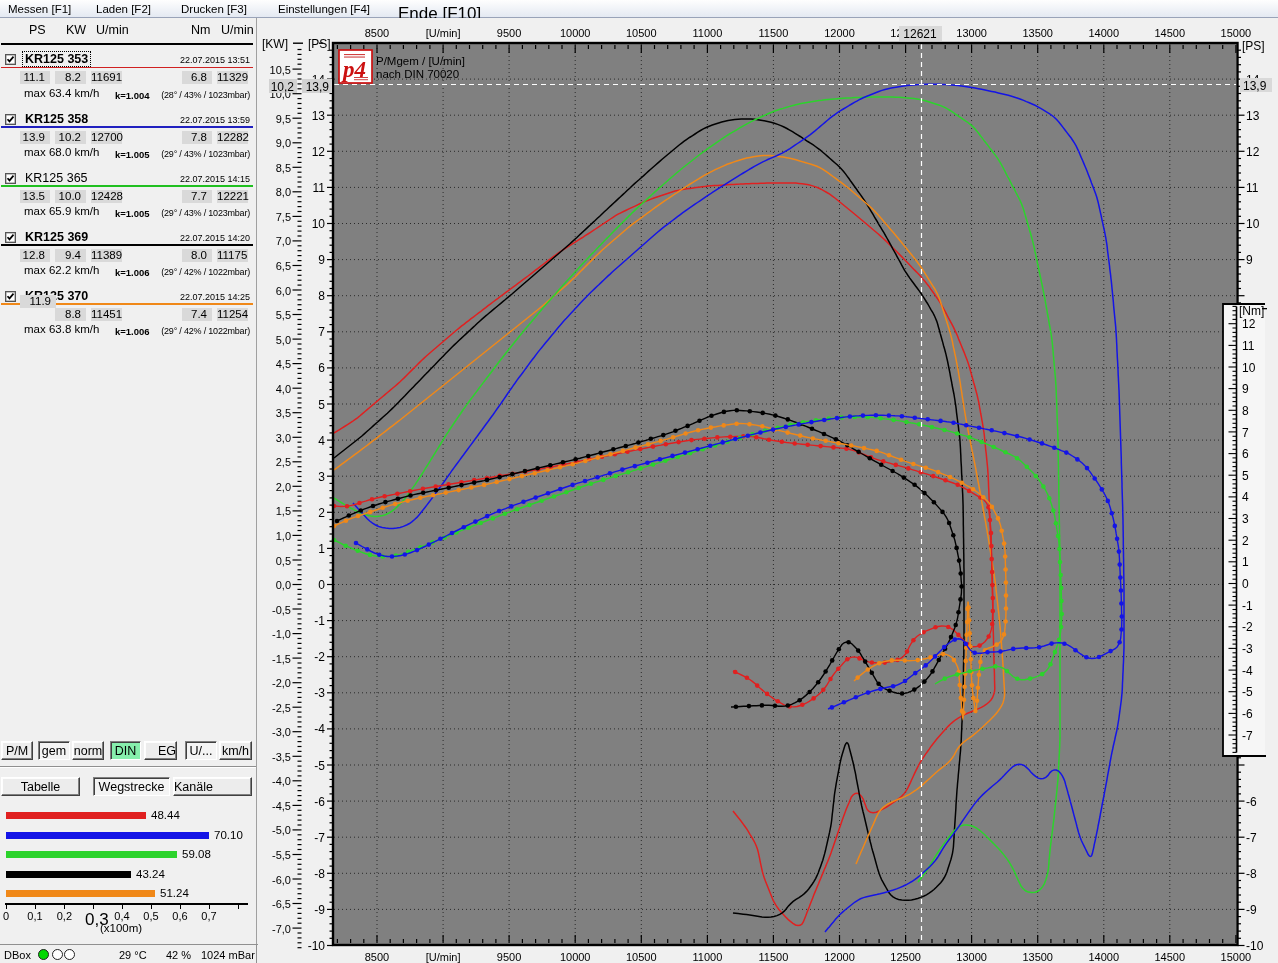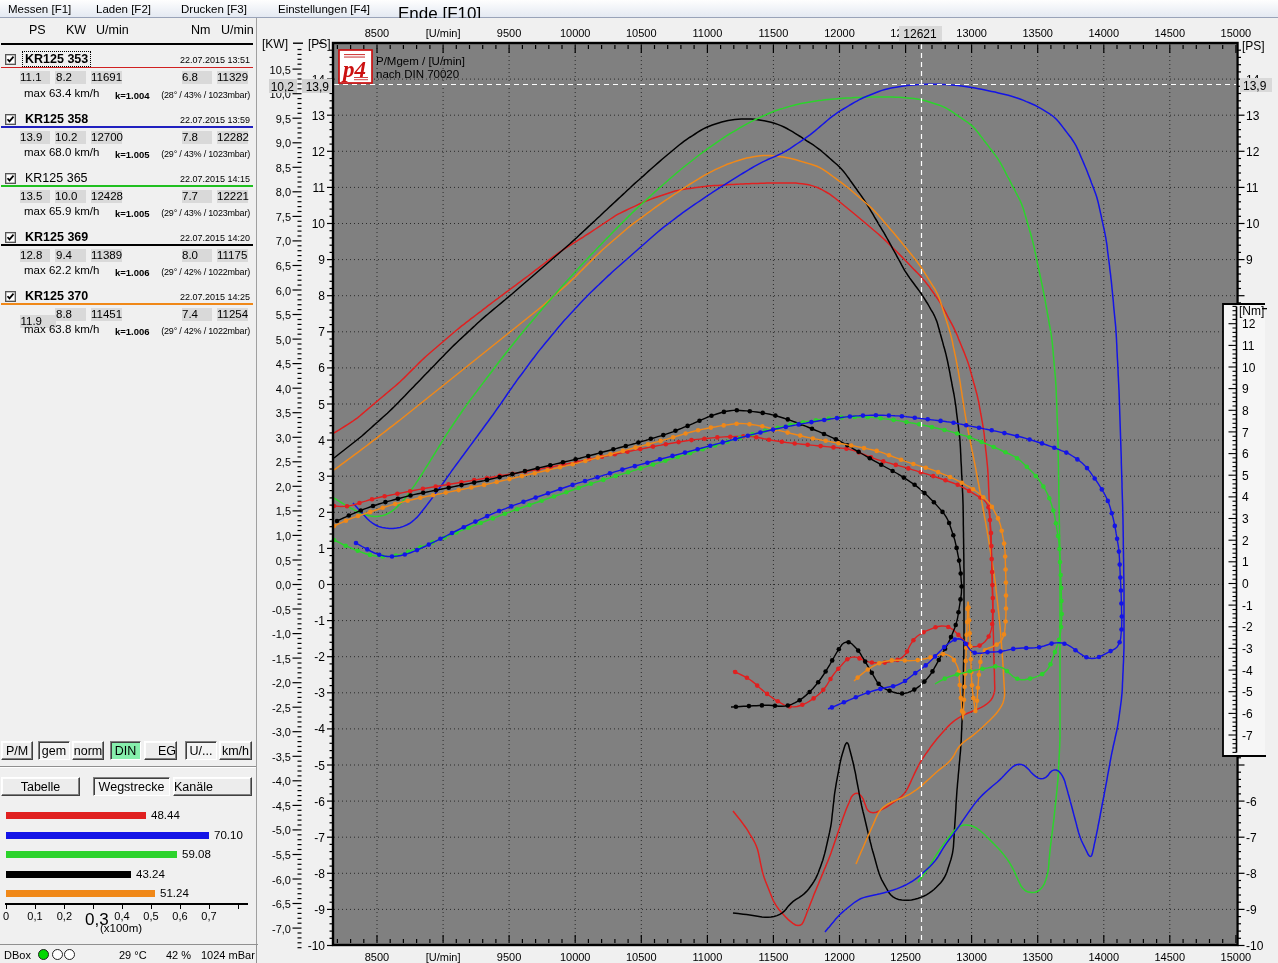--- a/index.html
+++ b/index.html
@@ -1,16 +1,16 @@
 <!DOCTYPE html>
 <html><head><meta charset="utf-8"><style>
 *{margin:0;padding:0;box-sizing:border-box}
 body{width:1278px;height:963px;overflow:hidden;font-family:"Liberation Sans",sans-serif;background:#f0f0f0;position:relative}
 .cb{position:absolute;left:5px;width:11px;height:11px;background:#fff;border:1px solid #555;line-height:0;box-shadow:inset 0 0 0 0.5px #888}
-.vb{position:absolute;height:13px;background:#d9d9d9;font-size:11.5px;text-align:right;padding-right:14px;line-height:13px}
+.vb{position:absolute;height:13px;background:#d9d9d9;font-size:11.5px;text-align:right;padding-right:5px;line-height:13px}
 </style></head><body>
 
 <div style="position:absolute;left:0;top:0;width:1278px;height:18px;background:linear-gradient(#fefefe,#e4e9f2);border-bottom:1px solid #99a3b8"></div>
 <div style="position:absolute;top:2.5px;left:8px;font-size:11.5px">Messen [F1]</div>
 <div style="position:absolute;top:2.5px;left:96px;font-size:11.5px">Laden [F2]</div>
 <div style="position:absolute;top:2.5px;left:181px;font-size:11.5px">Drucken [F3]</div>
 <div style="position:absolute;top:2.5px;left:278px;font-size:11.5px">Einstellungen [F4]</div>
 <div style="position:absolute;top:4px;left:398px;font-size:17px">Ende [F10]</div>
 
 <div style="position:absolute;left:0;top:18px;width:257px;height:945px;background:#f0f0f0;border-right:1px solid #a0a0a0">
@@ -78,21 +78,21 @@
   <div class="vb" style="left:217px;top:248.5px;width:31px">11175</div>
   <div style="position:absolute;left:24px;top:264.0px;font-size:11.5px">max 62.2 km/h</div>
   <div style="position:absolute;left:115px;top:267.0px;font-size:9.5px;font-weight:bold">k=1.006</div>
   <div style="position:absolute;right:7px;top:267.0px;font-size:9px;letter-spacing:-0.2px">(29° / 42% / 1022mbar)</div>
   <div class="cb" style="top:290.5px"><svg width="9" height="9" viewBox="0 0 9 9">
         <path d="M1.5 4.2 L3.5 6.4 L7.5 1.6" stroke="#000" stroke-width="1.7" fill="none"></path>
       </svg></div>
   <div style="position:absolute;left:23px;top:288.5px;font-size:12.5px;font-weight:bold;padding:0 2px">KR125 370</div>
   <div style="position:absolute;right:7px;top:291.5px;font-size:9px">22.07.2015 14:25</div>
   <div style="position:absolute;left:1px;top:303.0px;width:252px;height:1.5px;background:#f08818"></div>
-  <div class="vb" style="left:20px;top:315px;width:36px">11.9</div>
+  <div class="vb" style="left:20px;top:295px;width:36px">11.9</div>
   <div class="vb" style="left:55px;top:307.5px;width:31px">8.8</div>
   <div class="vb" style="left:91px;top:307.5px;width:31px">11451</div>
   <div class="vb" style="left:182px;top:307.5px;width:30px">7.4</div>
   <div class="vb" style="left:217px;top:307.5px;width:31px">11254</div>
   <div style="position:absolute;left:24px;top:323.0px;font-size:11.5px">max 63.8 km/h</div>
   <div style="position:absolute;left:115px;top:326.0px;font-size:9.5px;font-weight:bold">k=1.006</div>
   <div style="position:absolute;right:7px;top:326.0px;font-size:9px;letter-spacing:-0.2px">(29° / 42% / 1022mbar)</div>
 <div style="position:absolute;left:0;top:766px;width:256px;height:1px;background:#909090"></div>
 <div style="position:absolute;left:0;top:767px;width:256px;height:1px;background:#fff"></div>
 </div>

